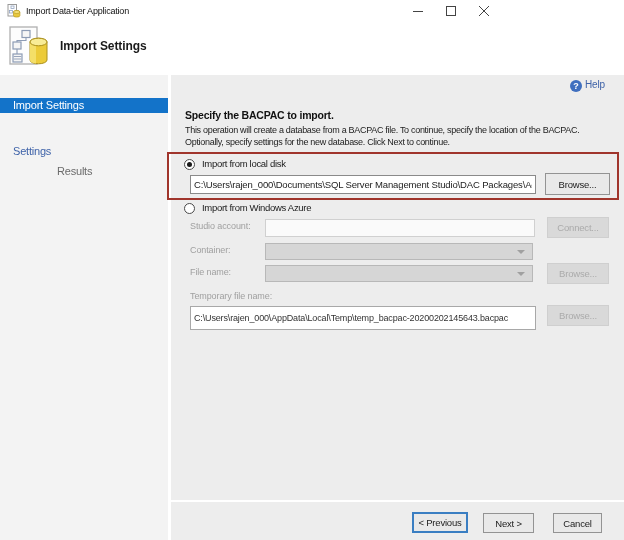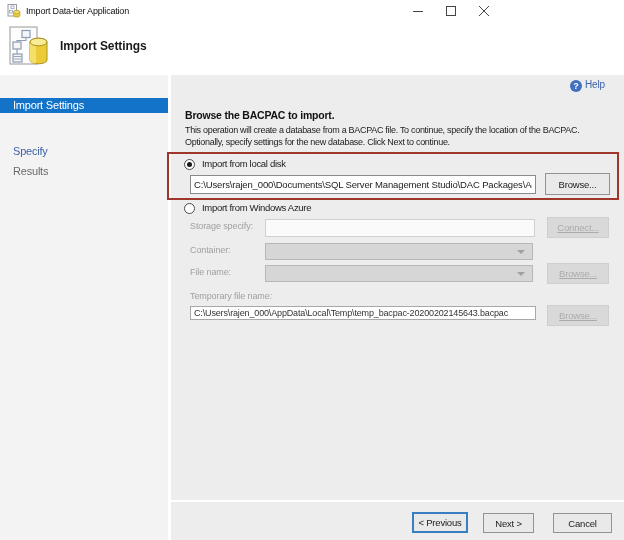--- a/index.html
+++ b/index.html
@@ -12,34 +12,34 @@
   .winbtn { top:0; width:33px; height:22px; display:flex; align-items:center; justify-content:center; }
   
   .header { left:0; top:22px; width:624px; height:53px; background:#fff; }
   .header-title { left:60px; top:17px; font-size:12px; font-weight:bold; letter-spacing:-0.1px; color:#1a1a1a; }
   
   .sidebar { left:0; top:75px; width:168px; height:465px; background:#f3f3f3; }
   .vdivider { left:168px; top:75px; width:3px; height:465px; background:#fff; }
   .main { left:171px; top:75px; width:453px; height:465px; background:#ededed; }
   .nav-item { left:0; width:168px; height:15px; line-height:15px; font-size:11px; letter-spacing:-0.2px; color:#3e62a8; padding-left:13px; white-space:nowrap; }
   .nav-item.active { background:#1373c9; color:#fff; }
-  .nav-item.dim { color:#6b6b6b; }
+  .nav-item.dim { color:#6b6b6b;margin-left:44px; }
   
   .help-icon { left:570px; top:80px; width:12px; height:12px; border-radius:50%; background:#3f6fbf; color:#fff; font-size:9px; font-weight:bold; text-align:center; line-height:12px; }
   .help-label { left:585px; top:79px; font-size:10px; color:#3e62a8; letter-spacing:-0.2px; }
   
   .heading { left:185px; top:109px; font-size:10.5px; font-weight:bold; letter-spacing:-0.2px; color:#111; }
   .para { left:185px; top:124px; font-size:9px; letter-spacing:-0.3px; color:#222; line-height:12px; white-space:nowrap; }
   .annotation { left:167px; top:152px; width:452px; height:48px; border:2px solid #a0352c; }
   .radio { width:11px; height:11px; border-radius:50%; border:1px solid #4a4a4a; background:#fff; }
   .radio.checked::after { content:''; display:block; width:5px; height:5px; border-radius:50%; background:#1a1a1a; margin:2px; }
   .radio-label { font-size:9.5px; letter-spacing:-0.3px; color:#1a1a1a; line-height:12px; white-space:nowrap; }
   .field { border:1px solid #8a8a8a; background:#fff; font-family:"Liberation Sans", sans-serif; font-size:9.5px; letter-spacing:-0.15px; color:#222; padding:0 3px; }
   .btn { background:#e9e9e9; border:1px solid #939393; font-size:9.5px; letter-spacing:-0.2px; color:#222; display:flex; align-items:center; justify-content:center; white-space:nowrap; }
-  .btn.disabled { background:#d9d9d9; color:#ababab; border:1px solid #cfcfcf;text-decoration:underline; }
+  .btn.disabled { background:#d9d9d9; color:#ababab; border:1px solid #cfcfcf; }
   .dis-label { font-size:9px; letter-spacing:-0.1px; color:#a0a0a0; white-space:nowrap; }
   .dd { background:#d6d6d6; border:1px solid #b8b8b8; }
   .dd::after { content:''; position:absolute; right:7px; top:6px; border-left:4px solid transparent; border-right:4px solid transparent; border-top:4px solid #a0a0a0; }
   .dis-input { background:#fafafa; border:1px solid #d0d0d0; }
   .hdivider { left:170px; top:500px; width:454px; height:2px; background:#fff; }
   .btn.focused { border:2px solid #3a7ec2; }
 </style>
 </head>
 <body>
 
@@ -79,56 +79,56 @@
     <path d="M17 11.5 v3 h-9 v1.5 M8 23 v5" fill="none" stroke="#8d9cb5" stroke-width="1.1"></path>
     <path d="M21 16 a8.5 3.8 0 0 1 17 0 v18 a8.5 3.8 0 0 1 -17 0 z" fill="#eccb39" stroke="#ab901c" stroke-width="1"></path>
     <path d="M21 16 v18 a8.5 3.8 0 0 0 6 3.6 v-18 a8.5 3.8 0 0 1 -6 -3.6" fill="#f4df68" stroke="none"></path>
     <ellipse cx="29.5" cy="16" rx="8.5" ry="3.8" fill="#f8ec96" stroke="#ab901c" stroke-width="1"></ellipse>
   </svg>
   <div class="abs header-title">Import Settings</div>
 </div>
 
 <div class="abs sidebar">
   <div class="abs nav-item active" style="top:23px">Import Settings</div>
-  <div class="abs nav-item" style="top:69px">Specify</div>
+  <div class="abs nav-item" style="top:69px">Settings</div>
   <div class="abs nav-item dim" style="top:89px">Results</div>
 </div>
 <div class="abs vdivider"></div>
 <div class="abs main"></div>
 
 <div class="abs help-icon">?</div>
 <div class="abs help-label">Help</div>
 
-<div class="abs heading">Browse the BACPAC to import.</div>
+<div class="abs heading">Specify the BACPAC to import.</div>
 <div class="abs para">
   <div>This operation will create a database from a BACPAC file. To continue, specify the location of the BACPAC.</div>
   <div>Optionally, specify settings for the new database. Click Next to continue.</div>
 </div>
 
 <div class="abs annotation"></div>
 
 <div class="abs radio checked" style="left:184px;top:159px"></div>
 <div class="abs radio-label" style="left:202px;top:158px">Import from local disk</div>
 <input class="abs field" style="left: 190px; top: 175px; width: 346px; height: 19px;" value="C:\Users\rajen_000\Documents\SQL Server Management Studio\DAC Packages\Adve">
 <div class="abs btn" style="left:545px;top:173px;width:65px;height:22px">Browse...</div>
 
 <div class="abs radio" style="left:184px;top:203px"></div>
 <div class="abs radio-label" style="left:202px;top:202px">Import from Windows Azure</div>
 
-<div class="abs dis-label" style="left:190px;top:221px">Storage specify:</div>
+<div class="abs dis-label" style="left:190px;top:221px">Studio account:</div>
 <input class="abs field dis-input" style="left: 265px; top: 219px; width: 270px; height: 18px;">
 <div class="abs btn disabled" style="left:547px;top:217px;width:62px;height:21px">Connect...</div>
 
 <div class="abs dis-label" style="left:190px;top:245px">Container:</div>
 <div class="abs dd" style="left:265px;top:243px;width:268px;height:17px"></div>
 
 <div class="abs dis-label" style="left:190px;top:267px">File name:</div>
 <div class="abs dd" style="left:265px;top:265px;width:268px;height:17px"></div>
 <div class="abs btn disabled" style="left:547px;top:263px;width:62px;height:21px">Browse...</div>
 
 <div class="abs dis-label" style="left:190px;top:291px">Temporary file name:</div>
-<input class="abs field" style="left: 190px; top: 306px; width: 346px; height: 14px; border-color: rgb(168, 168, 168); color: rgb(51, 51, 51); font-size: 9px;" value="C:\Users\rajen_000\AppData\Local\Temp\temp_bacpac-20200202145643.bacpac">
+<input class="abs field" style="left: 190px; top: 306px; width: 346px; height: 24px; border-color: rgb(168, 168, 168); color: rgb(51, 51, 51); font-size: 9px;" value="C:\Users\rajen_000\AppData\Local\Temp\temp_bacpac-20200202145643.bacpac">
 <div class="abs btn disabled" style="left:547px;top:305px;width:62px;height:21px">Browse...</div>
 
 <div class="abs hdivider"></div>
 <div class="abs btn focused" style="left:412px;top:512px;width:56px;height:21px">&lt; Previous</div>
 <div class="abs btn" style="left:483px;top:513px;width:51px;height:20px">Next &gt;</div>
-<div class="abs btn" style="left:553px;top:513px;width:59px;height:20px">Cancel</div>
+<div class="abs btn" style="left:553px;top:513px;width:49px;height:20px">Cancel</div>
 
 </body></html>

